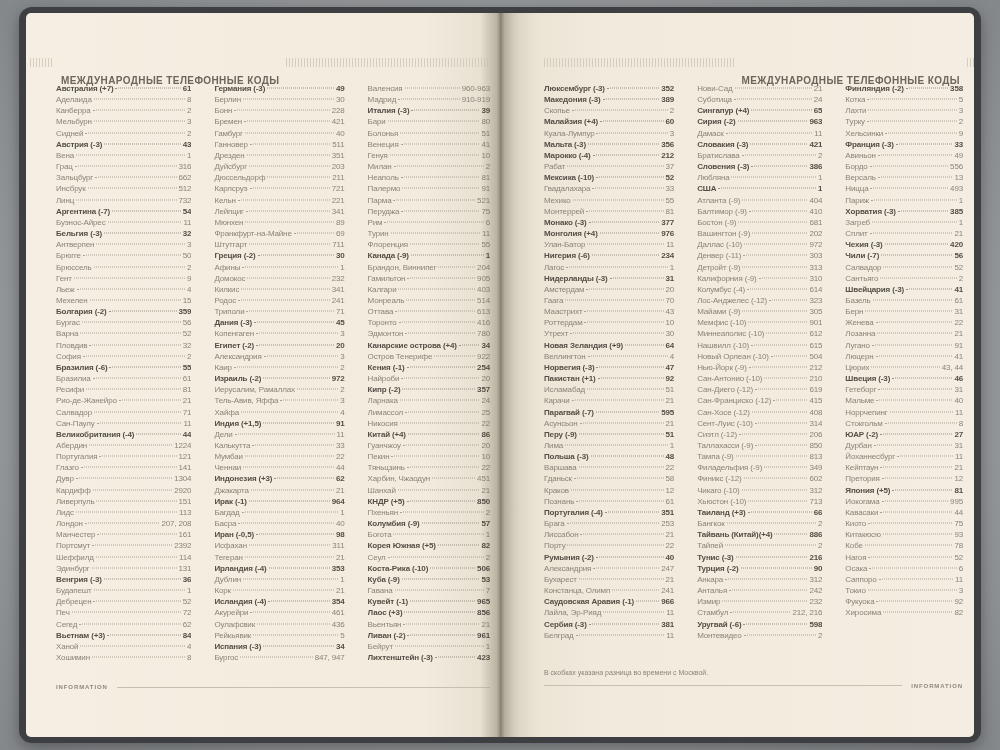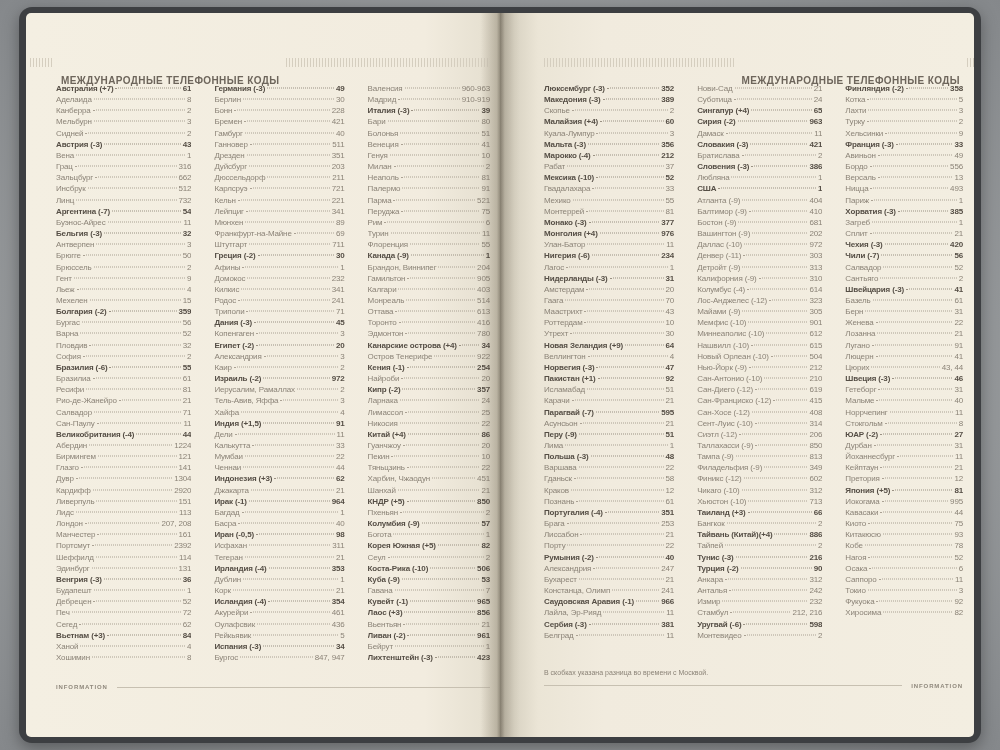--- a/index.html
+++ b/index.html
@@ -239,21 +239,21 @@
                 <span class="nm">Великобритания (-4)</span>
                 <span class="ld"></span>
                 <span class="cd">44</span>
               </div>
               <div class="row">
                 <span class="nm">Абердин</span>
                 <span class="ld"></span>
                 <span class="cd">1224</span>
               </div>
               <div class="row">
-                <span class="nm">Бирмингем</span>
+                <span class="nm">Португалия</span>
                 <span class="ld"></span>
                 <span class="cd">121</span>
               </div>
               <div class="row">
                 <span class="nm">Глазго</span>
                 <span class="ld"></span>
                 <span class="cd">141</span>
               </div>
               <div class="row">
                 <span class="nm">Дувр</span>

